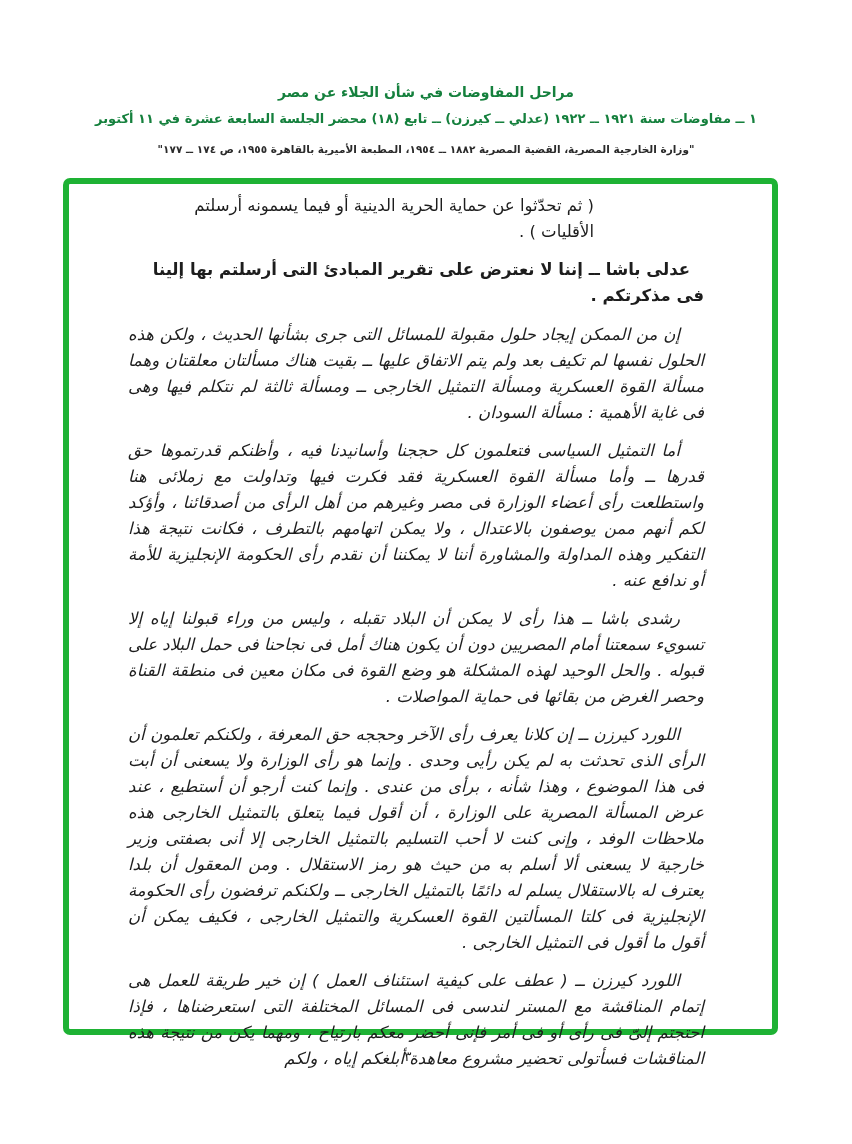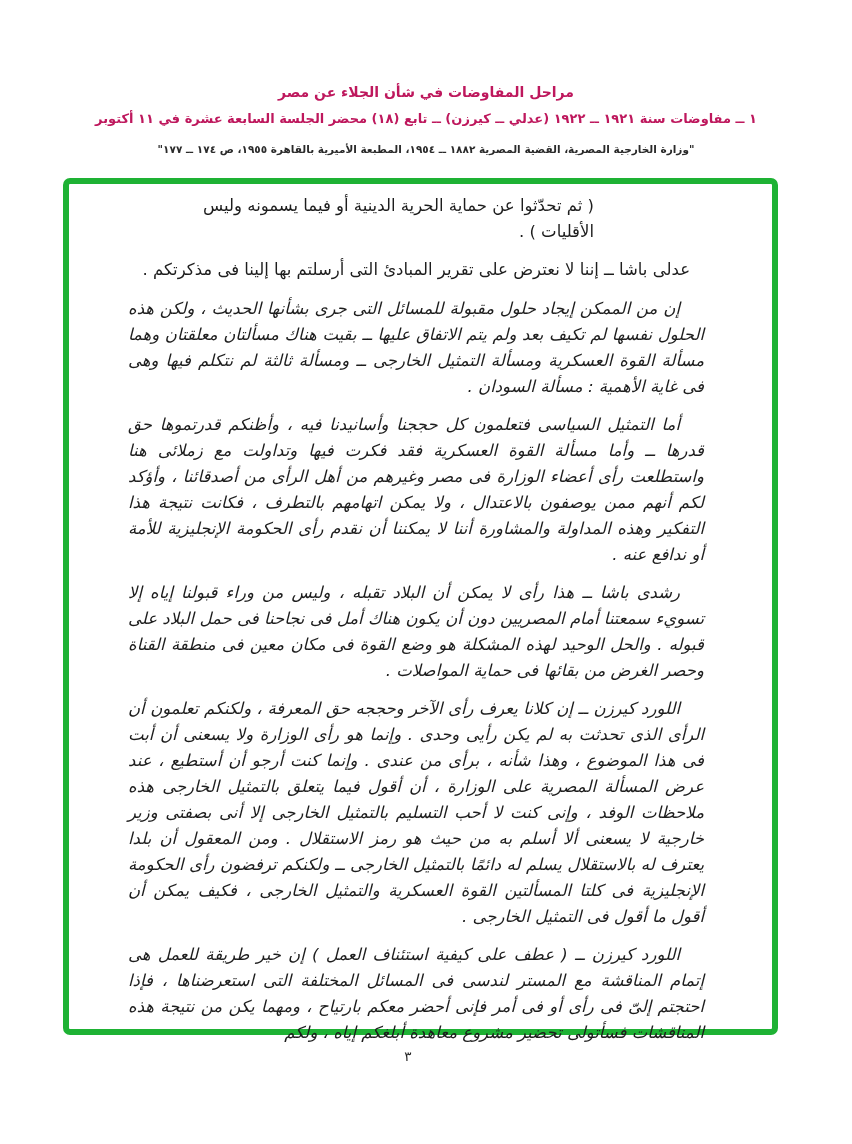--- a/index.html
+++ b/index.html
@@ -8,21 +8,21 @@
     width:852px; height:1144px;
     margin:0 auto;
     background:#ffffff;
     font-family:"DejaVu Sans", sans-serif;
     color:#1c1c1c;
     overflow:hidden;
   }
   .hdr {
     position:absolute; left:0; width:852px;
     text-align:center; direction:rtl;
-    font-weight:bold; color:#be185d;
+    font-weight:bold; color:#15803d;
   }
   .hdr-title    { top:84px;  font-size:14px; letter-spacing:0; }
   .hdr-subtitle { top:111px; font-size:13px; }
   .hdr-source   { top:143px; font-size:10.5px; color:#2a2a2a; }
 
   .highlight-box {
     position:absolute;
     left:63px; top:178px;
     width:703px; height:845px;
     border:6px solid #1eb234;
@@ -34,21 +34,21 @@
     position:absolute;
     top:193px; left:128px; width:576px;
     direction:rtl;
     font-size:16.5px;
     line-height:26px;
     text-align:justify;
     color:#1d1d1d;
   }
   .doc-body p { margin:0 0 11px 0; }
   .p-quote   { text-align:right; padding-right:110px; padding-left:30px; margin-bottom:12px !important; }
-  .p-speaker { text-align:right; text-indent:14px; margin-bottom:13px !important; }
+  .p-speaker { text-align:right; text-indent:14px; margin-bottom:13px !important;font-weight:bold; }
   .p-body    { text-indent:24px; margin-bottom:12px !important;font-style:italic; }
 
   .page-number {
     position:absolute;
     top:1048px; left:0; width:816px;
     text-align:center;
     font-size:13.5px; color:#1d1d1d;
     direction:rtl;
   }
 </style>
@@ -59,21 +59,21 @@
 
   <div class="hdr hdr-title">مراحل المفاوضات في شأن الجلاء عن مصر</div>
 
   <div class="hdr hdr-subtitle">١ ــ مفاوضات سنة ١٩٢١ ــ ١٩٢٢ (عدلي ــ كيرزن) ــ تابع (١٨) محضر الجلسة السابعة عشرة في ١١ أكتوبر</div>
 
   <div class="hdr hdr-source">"وزارة الخارجية المصرية، القضية المصرية ١٨٨٢ ــ ١٩٥٤، المطبعة الأميرية بالقاهرة ١٩٥٥، ص ١٧٤ ــ ١٧٧"</div>
 
   <div class="highlight-box"></div>
 
   <div class="doc-body">
-    <p class="p-quote">( ثم تحدّثوا عن حماية الحرية الدينية أو فيما يسمونه وليس الأقليات ) .</p>
+    <p class="p-quote">( ثم تحدّثوا عن حماية الحرية الدينية أو فيما يسمونه أرسلتم الأقليات ) .</p>
     <p class="p-speaker">عدلى باشا ــ إننا لا نعترض على تقرير المبادئ التى أرسلتم بها إلينا فى مذكرتكم .</p>
     <p class="p-body">إن من الممكن إيجاد حلول مقبولة للمسائل التى جرى بشأنها الحديث ، ولكن هذه الحلول نفسها لم تكيف بعد ولم يتم الاتفاق عليها ــ بقيت هناك مسألتان معلقتان وهما مسألة القوة العسكرية ومسألة التمثيل الخارجى ــ ومسألة ثالثة لم نتكلم فيها وهى فى غاية الأهمية : مسألة السودان .</p>
     <p class="p-body">أما التمثيل السياسى فتعلمون كل حججنا وأسانيدنا فيه ، وأظنكم قدرتموها حق قدرها ــ وأما مسألة القوة العسكرية فقد فكرت فيها وتداولت مع زملائى هنا واستطلعت رأى أعضاء الوزارة فى مصر وغيرهم من أهل الرأى من أصدقائنا ، وأؤكد لكم أنهم ممن يوصفون بالاعتدال ، ولا يمكن اتهامهم بالتطرف ، فكانت نتيجة هذا التفكير وهذه المداولة والمشاورة أننا لا يمكننا أن نقدم رأى الحكومة الإنجليزية للأمة أو ندافع عنه .</p>
     <p class="p-body">رشدى باشا ــ هذا رأى لا يمكن أن البلاد تقبله ، وليس من وراء قبولنا إياه إلا تسويء سمعتنا أمام المصريين دون أن يكون هناك أمل فى نجاحنا فى حمل البلاد على قبوله . والحل الوحيد لهذه المشكلة هو وضع القوة فى مكان معين فى منطقة القناة وحصر الغرض من بقائها فى حماية المواصلات .</p>
     <p class="p-body">اللورد كيرزن ــ إن كلانا يعرف رأى الآخر وحججه حق المعرفة ، ولكنكم تعلمون أن الرأى الذى تحدثت به لم يكن رأيى وحدى . وإنما هو رأى الوزارة ولا يسعنى أن أبت فى هذا الموضوع ، وهذا شأنه ، برأى من عندى . وإنما كنت أرجو أن أستطيع ، عند عرض المسألة المصرية على الوزارة ، أن أقول فيما يتعلق بالتمثيل الخارجى هذه ملاحظات الوفد ، وإنى كنت لا أحب التسليم بالتمثيل الخارجى إلا أنى بصفتى وزير خارجية لا يسعنى ألا أسلم به من حيث هو رمز الاستقلال . ومن المعقول أن بلدا يعترف له بالاستقلال يسلم له دائمًا بالتمثيل الخارجى ــ ولكنكم ترفضون رأى الحكومة الإنجليزية فى كلتا المسألتين القوة العسكرية والتمثيل الخارجى ، فكيف يمكن أن أقول ما أقول فى التمثيل الخارجى .</p>
     <p class="p-body">اللورد كيرزن ــ ( عطف على كيفية استئناف العمل ) إن خير طريقة للعمل هى إتمام المناقشة مع المستر لندسى فى المسائل المختلفة التى استعرضناها ، فإذا احتجتم إلىّ فى رأى أو فى أمر فإنى أحضر معكم بارتياح ، ومهما يكن من نتيجة هذه المناقشات فسأتولى تحضير مشروع معاهدة أبلغكم إياه ، ولكم</p>
   </div>
 
   <div class="page-number">٣</div>
 

